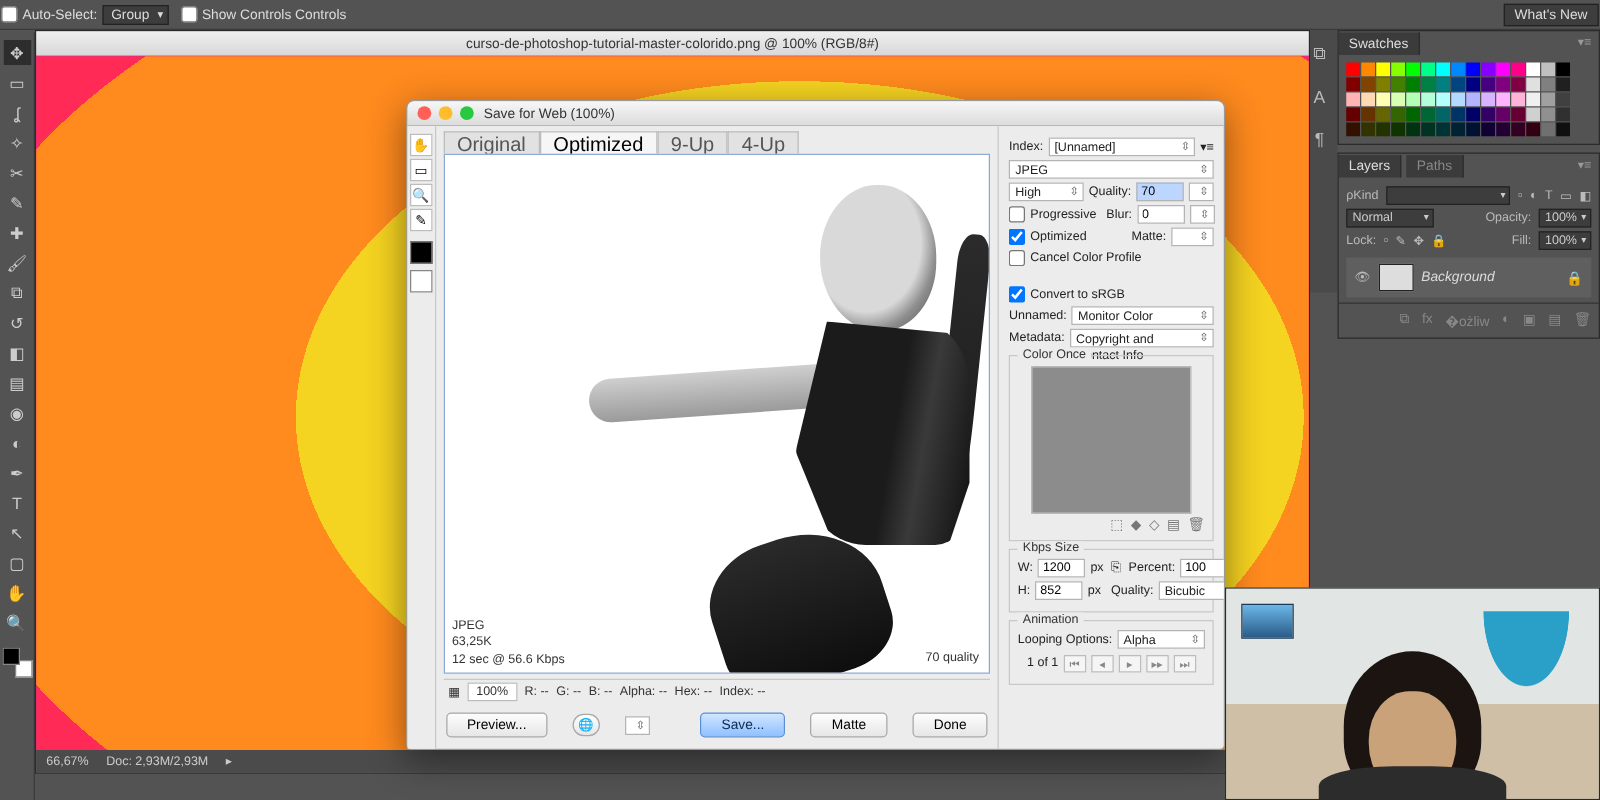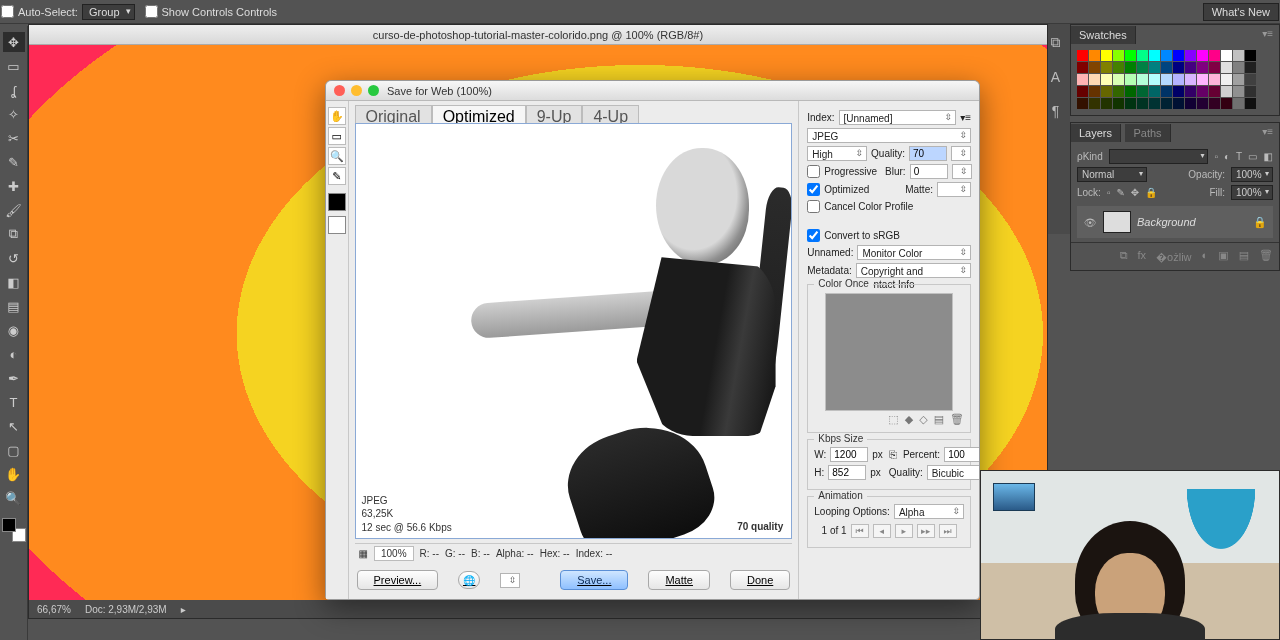--- a/index.html
+++ b/index.html
@@ -69,24 +69,24 @@
   .preview { flex:1; border:1px solid #8aa9d6; background:#fff; position:relative; overflow:hidden;}
   .preview-img { position:absolute; inset:0; }
   
   .figure { position:absolute; right:-4%; top:4%; width:76%; height:94%; }
   .head { position:absolute; top:2%; right:18%; width:28%; height:30%; background:radial-gradient(ellipse at 40% 40%, #d9d9d9 0 55%, #8f8f8f 70%, #3f3f3f 100%); border-radius:50% 50% 48% 52%;}
   .braid { position:absolute; top:12%; right:8%; width:8%; height:60%; background:linear-gradient(#2b2b2b,#1a1a1a); border-radius:40% 40% 30% 30% / 10% 10% 40% 40%; transform:rotate(6deg);}
   .torso { position:absolute; top:30%; right:10%; width:42%; height:46%; background:linear-gradient(100deg,#1b1b1b 0 55%,#3a3a3a 70%,#0f0f0f 100%); clip-path:polygon(18% 0,100% 6%,100% 72%,88% 100%,22% 100%,0 58%); border-radius:10% 30% 20% 40%;}
   .arm { position:absolute; top:40%; left:-2%; width:70%; height:9%; background:linear-gradient(#cfcfcf,#9a9a9a); border-radius:40px; transform:rotate(-4deg);}
   .thigh { position:absolute; bottom:-4%; right:30%; width:42%; height:30%; background:linear-gradient(#2a2a2a,#0e0e0e); border-radius:40% 50% 30% 30%; transform:rotate(-18deg);}
   .prev-meta { position:absolute; left:6px; bottom:4px; font-size:10px; color:#333; line-height:1.35;}
-  .prev-meta-r { position:absolute; right:8px; bottom:6px; font-size:10px; color:#333;font-weight:bold;}
+  .prev-meta-r { position:absolute; right:8px; bottom:6px; font-size:10px; color:#333;}
   .sfw-readout { height:20px; border-top:1px solid #c8c8c8; display:flex; align-items:center; font-size:10px; color:#333; gap:6px; padding:0 4px; margin-top:4px;}
   .sfw-readout .box{ border:1px solid #bcbcbc; background:#fff; padding:1px 6px;}
-  .sfw-bottom { height:30px; display:flex; align-items:center; gap:20px; padding:4px 2px 0;text-decoration:underline;}
+  .sfw-bottom { height:30px; display:flex; align-items:center; gap:20px; padding:4px 2px 0;}
   .mac-btn { font-size:11px; padding:3px 16px; border:1px solid #a8a8a8; border-radius:4px; background:linear-gradient(#fdfdfd,#e6e6e6); cursor:pointer;}
   .mac-btn.primary { background:linear-gradient(#cfe6ff,#8fc0ff); border-color:#5a8fd6; color:#0b2a55;}
   .round-btn { width:22px; height:18px; border:1px solid #a8a8a8; border-radius:10px; background:linear-gradient(#fff,#e6e6e6); font-size:10px; display:flex;align-items:center;justify-content:center;}
   
   .sfw-right { width:192px; border-left:1px solid #c8c8c8; padding:6px 8px 6px 8px; font-size:10px; color:#222; overflow:hidden;}
   .row { display:flex; align-items:center; gap:4px; margin:3px 0;}
   .row label{ white-space:nowrap;}
   .dd { flex:1; border:1px solid #b4b4b4; background:#fff; font-size:10px; padding:1px 14px 1px 4px; position:relative; height:15px; line-height:13px;}
   .dd::after{ content:"⇳"; position:absolute; right:3px; top:0; font-size:9px; color:#555;}
   .num { width:38px; border:1px solid #b4b4b4; background:#fff; font-size:10px; padding:1px 3px; height:15px;}

